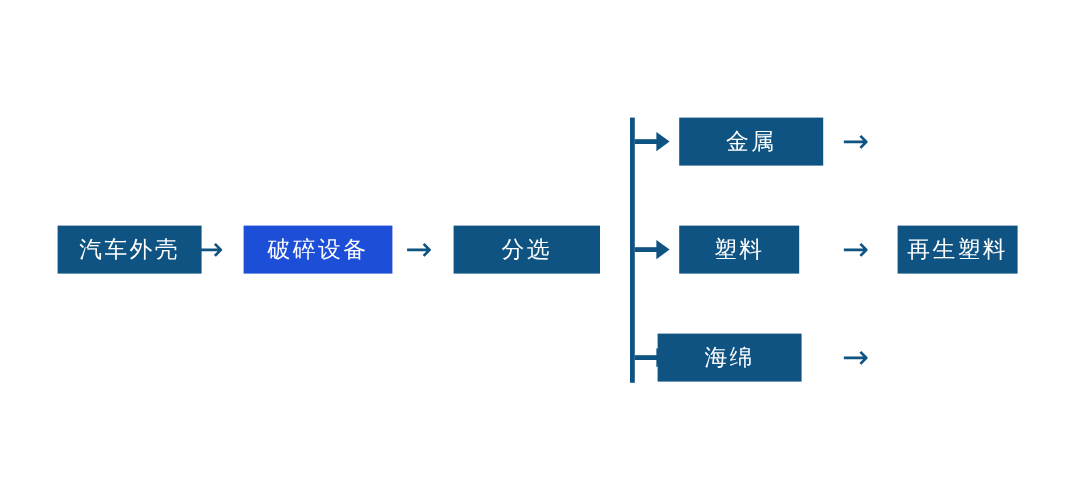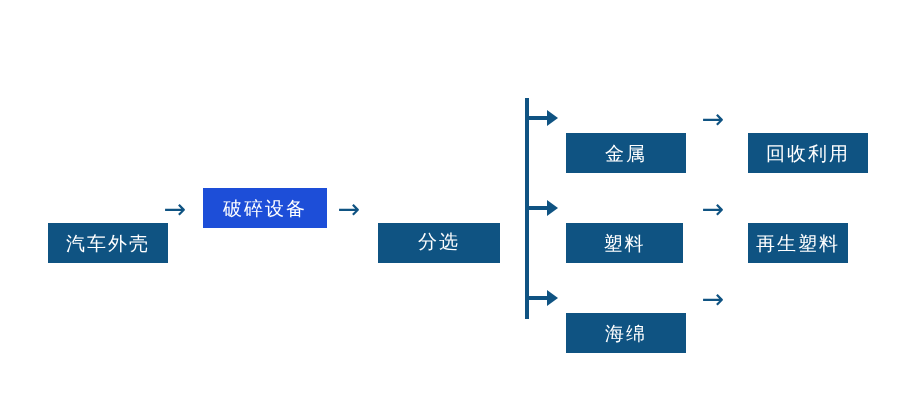--- a/index.html
+++ b/index.html
@@ -24,21 +24,21 @@
     align-items: center;
     justify-content: center;
     color: #ffffff;
     font-size: 19px;
     letter-spacing: 2px;
     font-family: "Liberation Sans", "DejaVu Sans", sans-serif;
     line-height: 1;
     white-space: nowrap;
     box-sizing: border-box;
   }
-  .node-blue { background: #0f5382; margin-top: 35px; }
+  .node-blue { background: #0f5382; }
   .node-red  { background: #1d4ed8; }
 
   .arrow {
     position: absolute;
     width: 30px;
     height: 40px;
     display: flex;
     align-items: center;
     justify-content: center;
     color: #0f5382;
@@ -81,55 +81,52 @@
   </div>
 
   <div class="node node-red" style="left:203px; top:188px; width:124px;">
     <span>破碎设备</span>
   </div>
 
   <div class="arrow" style="left:334px; top:188px;">
     <span>→</span>
   </div>
 
-  <div class="node node-blue" style="left:378px; top:188px; width:122px;font-family:Liberation Mono, monospace;">
+  <div class="node node-blue" style="left:378px; top:188px; width:122px;">
     <span>分选</span>
   </div>
 
   <div class="branch-line" style="left:525px; top:98px; height:221px;"></div>
 
   <div class="branch-stub" style="left:529px; top:116px; width:20px;"></div>
   <div class="branch-head" style="left:547px; top:110px;"></div>
 
   <div class="branch-stub" style="left:529px; top:206px; width:20px;"></div>
   <div class="branch-head" style="left:547px; top:200px;"></div>
 
   <div class="branch-stub" style="left:529px; top:296px; width:20px;"></div>
   <div class="branch-head" style="left:547px; top:290px;"></div>
 
   <div class="node node-blue" style="left:566px; top:98px; width:120px;">
     <span>金属</span>
   </div>
   <div class="arrow" style="left:698px; top:98px;">
     <span>→</span>
   </div>
-  <div class="node node-blue" style="left:748px; top:98px; width:120px;">
-    <span>回收利用</span>
-  </div>
 
-  <div class="node node-blue" style="left:566px; top:188px; width:117px;">
+  <div class="node node-blue" style="left:566px; top:188px; width:100px;">
     <span>塑料</span>
   </div>
   <div class="arrow" style="left:698px; top:188px;">
     <span>→</span>
   </div>
   <div class="node node-blue" style="left:748px; top:188px; width:100px;">
     <span>再生塑料</span>
   </div>
 
-  <div class="node node-blue" style="left:566px; top:278px; width:120px;">
+  <div class="node node-blue" style="left:548px; top:278px; width:120px;">
     <span>海绵</span>
   </div>
   <div class="arrow" style="left:698px; top:278px;">
     <span>→</span>
   </div>
 
 </div>
 
 </body></html>

